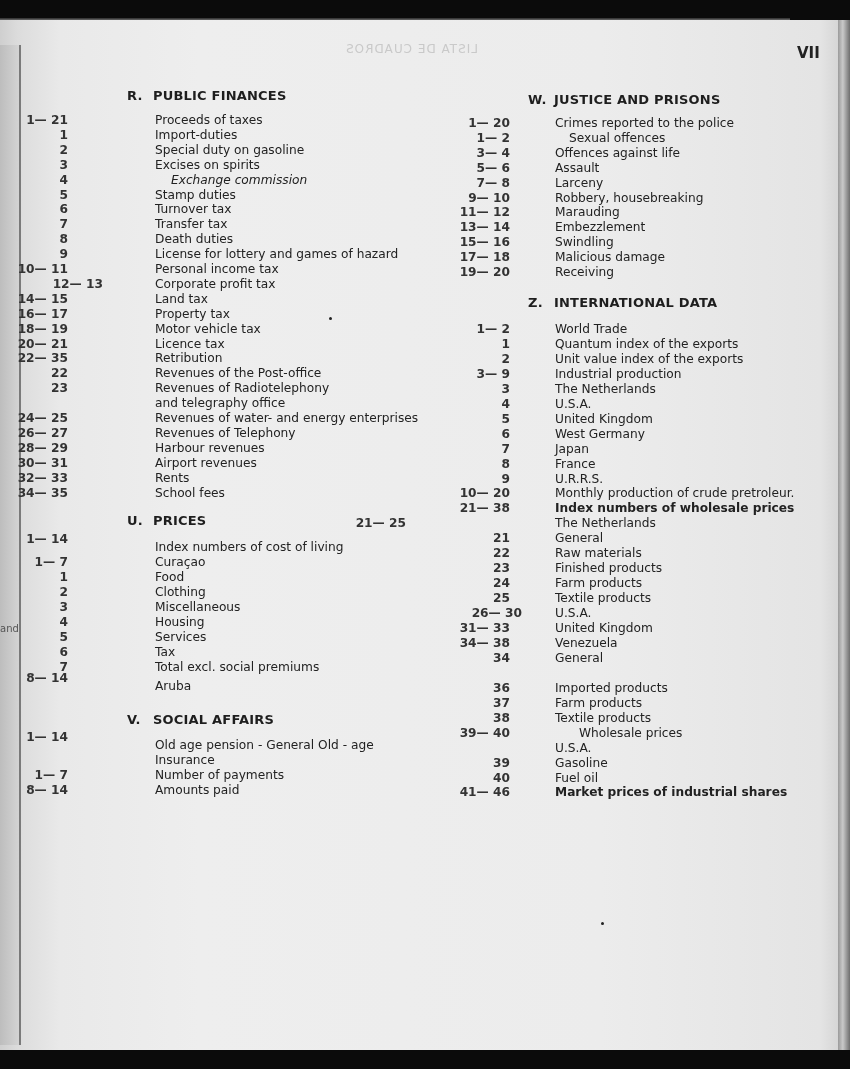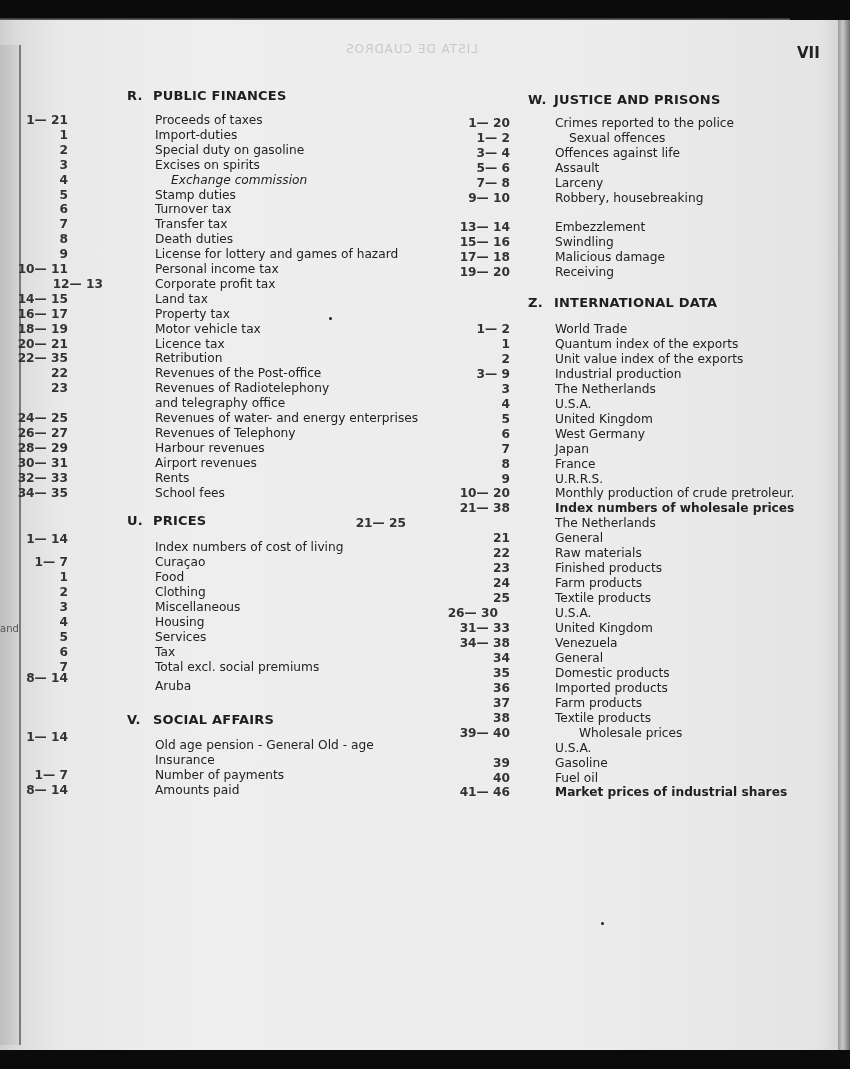--- a/index.html
+++ b/index.html
@@ -263,20 +263,24 @@
       <span class="label" style="left: 555px;">Assault</span>
     </div>
     <div class="row" style="left: 0px; top: 155.6px; width: 838px;">
       <span class="num" style="right: 328px;">7— 8</span>
       <span class="label" style="left: 555px;">Larceny</span>
     </div>
     <div class="row" style="left: 0px; top: 170.5px; width: 838px;">
       <span class="num" style="right: 328px;">9— 10</span>
       <span class="label" style="left: 555px;">Robbery, housebreaking</span>
     </div>
+    <div class="row" style="left: 0px; top: 185.4px; width: 838px;">
+      <span class="num" style="right: 328px;">11— 12</span>
+      <span class="label" style="left: 555px;">Marauding</span>
+    </div>
     <div class="row" style="left: 0px; top: 200.3px; width: 838px;">
       <span class="num" style="right: 328px;">13— 14</span>
       <span class="label" style="left: 555px;">Embezzlement</span>
     </div>
     <div class="row" style="left: 0px; top: 215.2px; width: 838px;">
       <span class="num" style="right: 328px;">15— 16</span>
       <span class="label" style="left: 555px;">Swindling</span>
     </div>
     <div class="row" style="left: 0px; top: 230.1px; width: 838px;">
       <span class="num" style="right: 328px;">17— 18</span>
@@ -357,39 +361,35 @@
     </div>
     <div class="row" style="left: 0px; top: 556.15px; width: 838px;">
       <span class="num" style="right: 328px;">24</span>
       <span class="label" style="left: 555px;">Farm products</span>
     </div>
     <div class="row" style="left: 0px; top: 571.1px; width: 838px;">
       <span class="num" style="right: 328px;">25</span>
       <span class="label" style="left: 555px;">Textile products</span>
     </div>
     <div class="row" style="left: 0px; top: 586.05px; width: 838px;">
-      <span class="num" style="right: 340px;">26— 30</span>
+      <span class="num" style="right: 316px;">26— 30</span>
       <span class="label" style="left: 555px;">U.S.A.</span>
     </div>
     <div class="row" style="left: 0px; top: 601px; width: 838px;">
       <span class="num" style="right: 328px;">31— 33</span>
       <span class="label" style="left: 555px;">United Kingdom</span>
     </div>
     <div class="row" style="left: 0px; top: 615.95px; width: 838px;">
       <span class="num" style="right: 328px;">34— 38</span>
       <span class="label" style="left: 555px;">Venezuela</span>
     </div>
     <div class="row" style="left: 0px; top: 630.9px; width: 838px;">
       <span class="num" style="right: 328px;">34</span>
       <span class="label" style="left: 555px;">General</span>
     </div>
-    <div class="row" style="left: 0px; top: 645.85px; width: 838px;">
-      <span class="num" style="right: 328px;">35</span>
-      <span class="label" style="left: 555px;">Domestic products</span>
-    </div>
     <div class="row" style="left: 0px; top: 660.8px; width: 838px;">
       <span class="num" style="right: 328px;">36</span>
       <span class="label" style="left: 555px;">Imported products</span>
     </div>
     <div class="row" style="left: 0px; top: 675.75px; width: 838px;">
       <span class="num" style="right: 328px;">37</span>
       <span class="label" style="left: 555px;">Farm products</span>
     </div>
     <div class="row" style="left: 0px; top: 690.7px; width: 838px;">
       <span class="num" style="right: 328px;">38</span>

